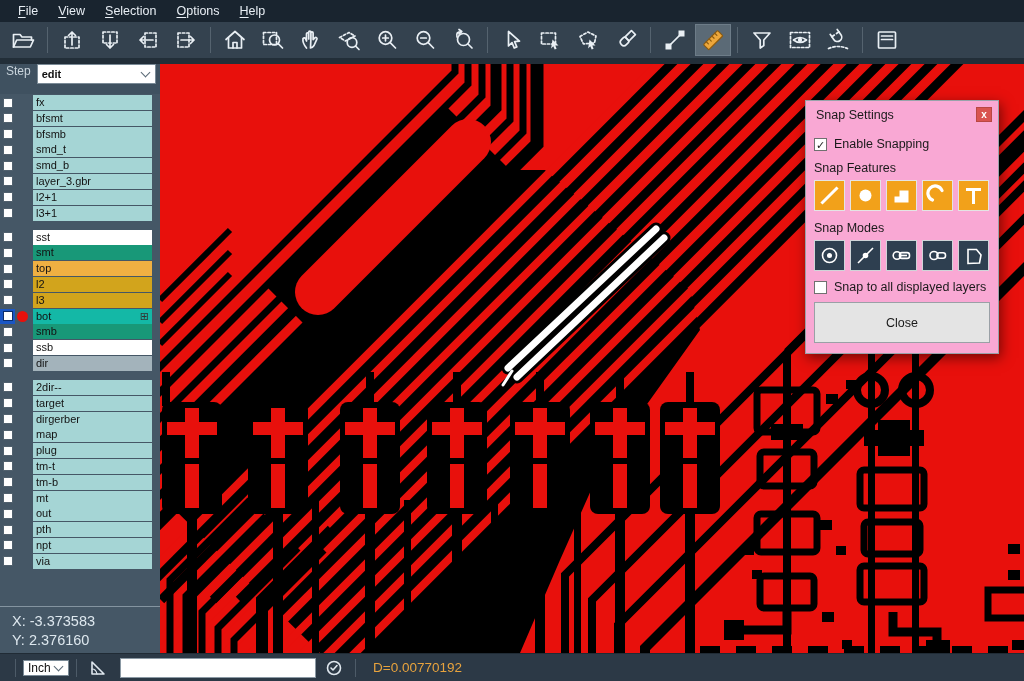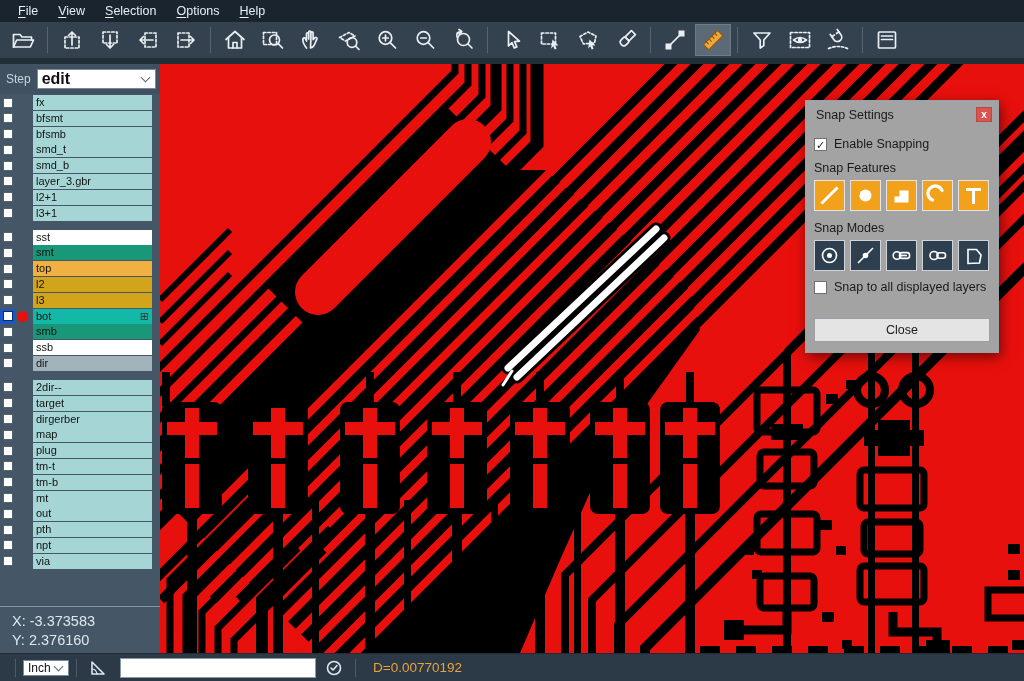--- a/index.html
+++ b/index.html
@@ -21,24 +21,24 @@
   .tbtn svg { stroke:#e9eff4; fill:none; stroke-width:1.7; stroke-linecap:round; stroke-linejoin:round; }
   .tbtn svg .f { fill:#e9eff4; stroke:none; }
   .tbtn svg .dash { stroke-dasharray:2.4 2; }
   .tsep { width:1px; height:26px; background:#55636f; margin:0 5px; flex:0 0 1px; }
 
   
   .content { flex:1 1 auto; display:flex; height:589px; }
 
   
   .sidebar { width:160px; flex:0 0 160px; background:#455766; position:relative; }
-  .step-bar { height:30px; display:flex; align-items:center; padding:0 4px 0 6px; background:#3f5160; }
+  .step-bar { height:30px; display:flex; padding:0 4px 0 6px; background:#3f5160; }
   .step-label { color:#c9d4dc; font-size:12px; margin-right:6px; }
   .combo { flex:1; height:20px; background:#fff; border:1px solid #7a8a96; display:flex; align-items:center; }
-  .combo .val { flex:1; font-size:16px; color:#111; padding-left:4px; font-weight:bold; }
+  .combo .val { flex:1; font-size:11px; color:#111; padding-left:4px; font-weight:bold; }
   .chev { width:7px; height:7px; border-right:1.6px solid #5a6a76; border-bottom:1.6px solid #5a6a76;
     transform:rotate(45deg); margin:-3px 6px 0 0; }
   .layer-list { margin-top:1px;border-radius:16px; }
   .lgroup { margin-bottom:9px; }
   .lrow { height:15px; margin-bottom:0.8px; display:flex; position:relative; }
   .lcb { width:15px; height:15px; display:flex; align-items:center; flex:0 0 15px; }
   .lcb .box { width:10px; height:10px; background:#fff; border:1.5px solid #51616e; margin-left:3px; }
   .lcb.sel { background:#1a56c4; }
   .lcb.sel .box { border-color:#0c2d6b; }
   .ldot { position:absolute; left:17px; top:2px; width:11px; height:11px; border-radius:50%; background:#e8100c; }
@@ -47,40 +47,40 @@
   .lgrid { position:absolute; right:3px; top:0; font-size:11px; color:#333;
     font-family:"DejaVu Sans", sans-serif; line-height:15px; }
   .coord-sep { position:absolute; top:542px; left:0; width:160px; border-top:1px solid #8494a0; }
   .coords { position:absolute; top:548px; left:12px; color:#dde7ee; font-size:14.5px; line-height:19px; }
 
   
   .canvas { position:relative; width:864px; height:589px; flex:0 0 864px; background:#e8100c; }
   .canvas svg.pcb { position:absolute; left:0; top:0; }
 
   
-  .dlg { position:absolute; left:645px; top:36px; width:194px; background:#a3a3a3; border:1px solid #98a2aa;
+  .dlg { position:absolute; left:645px; top:36px; width:194px; background:#f9a8d4; border:1px solid #98a2aa;
     box-shadow:2px 4px 12px rgba(0,0,0,.5); color:#1a1a1a; z-index:5; }
   .dlg-title { display:flex; justify-content:space-between; align-items:center; padding:6px 6px 2px 10px; }
   .dlg-title .t { font-size:12.5px; }
   .dlg-x { width:16px; height:15px; background:#d9534f; color:#fff; font-size:10px; font-weight:bold;
     display:flex; align-items:center; justify-content:center; border:1px solid #b94743; padding:0; }
   .dlg-body { padding:4px 8px 10px; }
   .chkrow { display:flex; align-items:center; gap:7px; margin:9px 0 4px; font-size:12.5px; }
   .chk { width:13px; height:13px; background:#fff; border:1px solid #707070; font-size:11px; line-height:12px;
     text-align:center; color:#222; flex:0 0 13px; }
   .sec { font-size:12.5px; margin:10px 0 5px; }
   .icons { display:flex; gap:5px; }
   .fbtn { width:31px; height:31px; background:#f2a11a; border:1px solid #e4e4e4; display:flex;
     align-items:center; justify-content:center; padding:0; }
   .fbtn svg { stroke:#fff; fill:none; stroke-width:3; stroke-linecap:square; }
   .fbtn svg .f { fill:#fff; stroke:none; }
   .mbtn { width:31px; height:31px; background:#2e3f50; border:1px solid #cfd4d8; display:flex;
     align-items:center; justify-content:center; padding:0; }
   .mbtn svg { stroke:#fff; fill:none; stroke-width:1.6; }
-  .closebtn { display:block; width:100%; height:24px; margin-top:24px; background:#e4e4e4;
+  .closebtn { display:block; width:100%; height:41px; margin-top:8px; background:#e4e4e4;
     border:1px solid #9aa0a6; font-size:12.5px; color:#1a1a1a; }
 
   
   .bottombar { height:28px; flex:0 0 28px; background:#2c3946; border-top:1px solid #202b35;
     display:flex; align-items:center; padding-left:8px; }
   .vsep { width:1px; height:18px; background:#4d5b68; margin:0 7px; flex:0 0 1px; }
   .unit-combo { width:46px; height:16px; background:#fff; border:1px solid #7a8a96; display:flex; align-items:center; }
   .unit-combo .val { flex:1; font-size:12px; color:#111; padding-left:4px; }
   .bicon { display:flex; align-items:center; justify-content:center; width:24px; height:22px;
     background:transparent; border:none; padding:0; margin:0 2px; }

